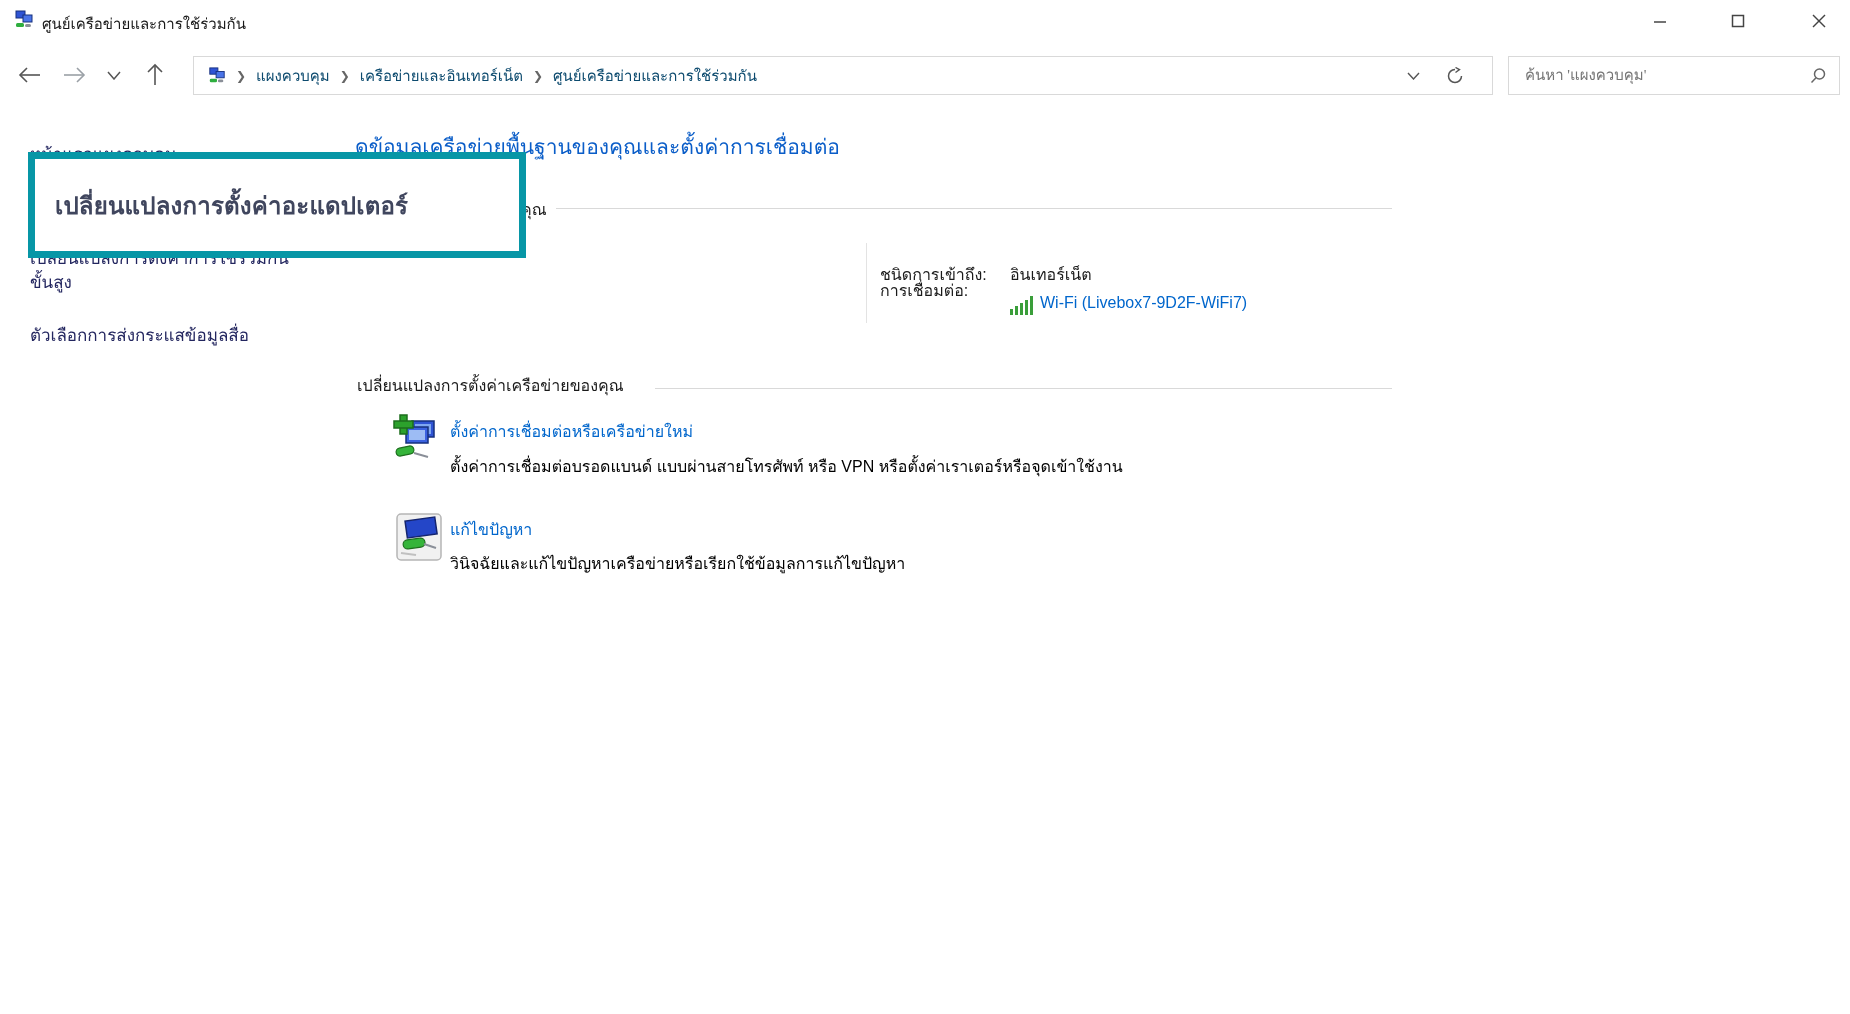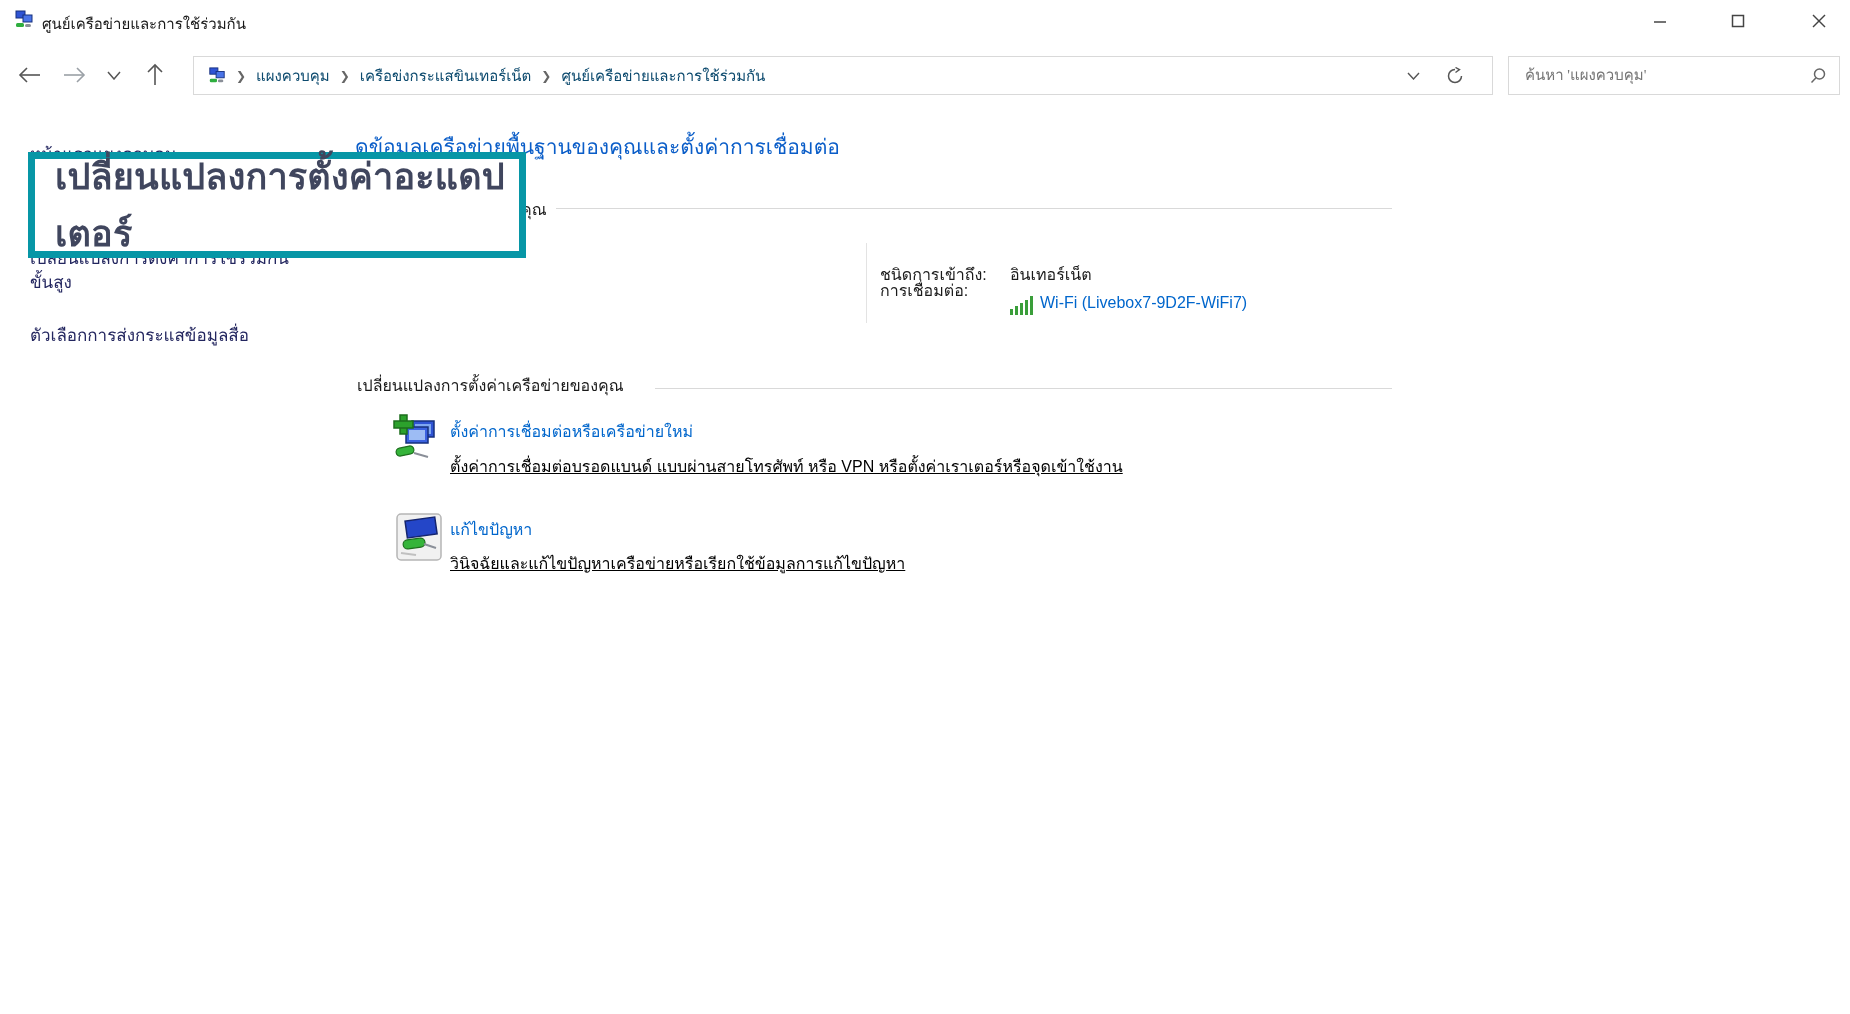--- a/index.html
+++ b/index.html
@@ -38,32 +38,32 @@
   }
 
   
   .side-link { color:#23265f; font-size:17px; cursor:pointer; }
   .side-link.wrap2 { white-space:pre-line; line-height:24px; width:310px; }
   .highlight-box {
     left:28px; top:152px; width:498px; height:106px;
     background:#ffffff; border:7px solid #0796a6; z-index:5;
     display:flex; align-items:center; padding-left:20px;
   }
-  .highlight-text { font-size:36px; font-weight:600; color:#40465e; letter-spacing:0.2px; }
+  .highlight-text { font-size:24px; font-weight:600; color:#40465e; letter-spacing:0.2px; }
 
   
   .page-heading { left:355px; top:130px; font-size:21px; color:#0a5dc8; }
   .section-label { font-size:16px; color:#1a1a1a; }
   .divider { height:1px; background:#d9d9d9; }
   .vline { width:1px; background:#e3e3e3; }
   .detail-label { font-size:16px; color:#1a1a1a; }
   .detail-value { font-size:16px; color:#1a1a1a;text-align:right; }
   .link { color:#0066cc; font-size:16px; cursor:pointer; }
   .task-title { font-size:16px; color:#0066cc; cursor:pointer; }
-  .task-desc { font-size:16px; color:#000;text-decoration:underline; }
+  .task-desc { font-size:16px; color:#000; }
 
   .sigbars { display:flex; align-items:flex-end; gap:2px; height:19px; }
   .sigbars i { display:block; width:3px; background:#3a9e3a; }
 </style>
 </head>
 <body>
 
 <div class="abs" style="left:14px; top:10px; width:20px; height:20px;">
   <svg width="20" height="20" viewBox="0 0 20 20">
     <rect x="2" y="1" width="9" height="7" fill="#2f54d4" stroke="#16307e" stroke-width="1"></rect>
@@ -120,21 +120,21 @@
     <svg width="18" height="18" viewBox="0 0 20 20">
       <rect x="2" y="1" width="9" height="7" fill="#2f54d4" stroke="#16307e" stroke-width="1"></rect>
       <rect x="9" y="5" width="9" height="7" fill="#4a74e8" stroke="#16307e" stroke-width="1"></rect>
       <rect x="2" y="13" width="8" height="4" rx="1.5" fill="#2fae3f"></rect>
       <rect x="11" y="14" width="6" height="3" rx="1.5" fill="#8a8f98"></rect>
     </svg>
   </span>
   <span class="crumb-sep">❯</span>
   <span class="crumb">แผงควบคุม</span>
   <span class="crumb-sep">❯</span>
-  <span class="crumb">เครือข่งกระแสขินเทอร์เน็ต</span>
+  <span class="crumb">เครือข่ายและอินเทอร์เน็ต</span>
   <span class="crumb-sep">❯</span>
   <span class="crumb">ศูนย์เครือข่ายและการใช้ร่วมกัน</span>
   <span class="addr-actions">
     <span style="display:flex;">
       <svg width="13" height="8" viewBox="0 0 13 8">
         <polyline points="1,1 6.5,7 12,1" fill="none" stroke="#555" stroke-width="1.4"></polyline>
       </svg>
     </span>
     <span style="display:flex;">
       <svg width="18" height="18" viewBox="0 0 18 18">

